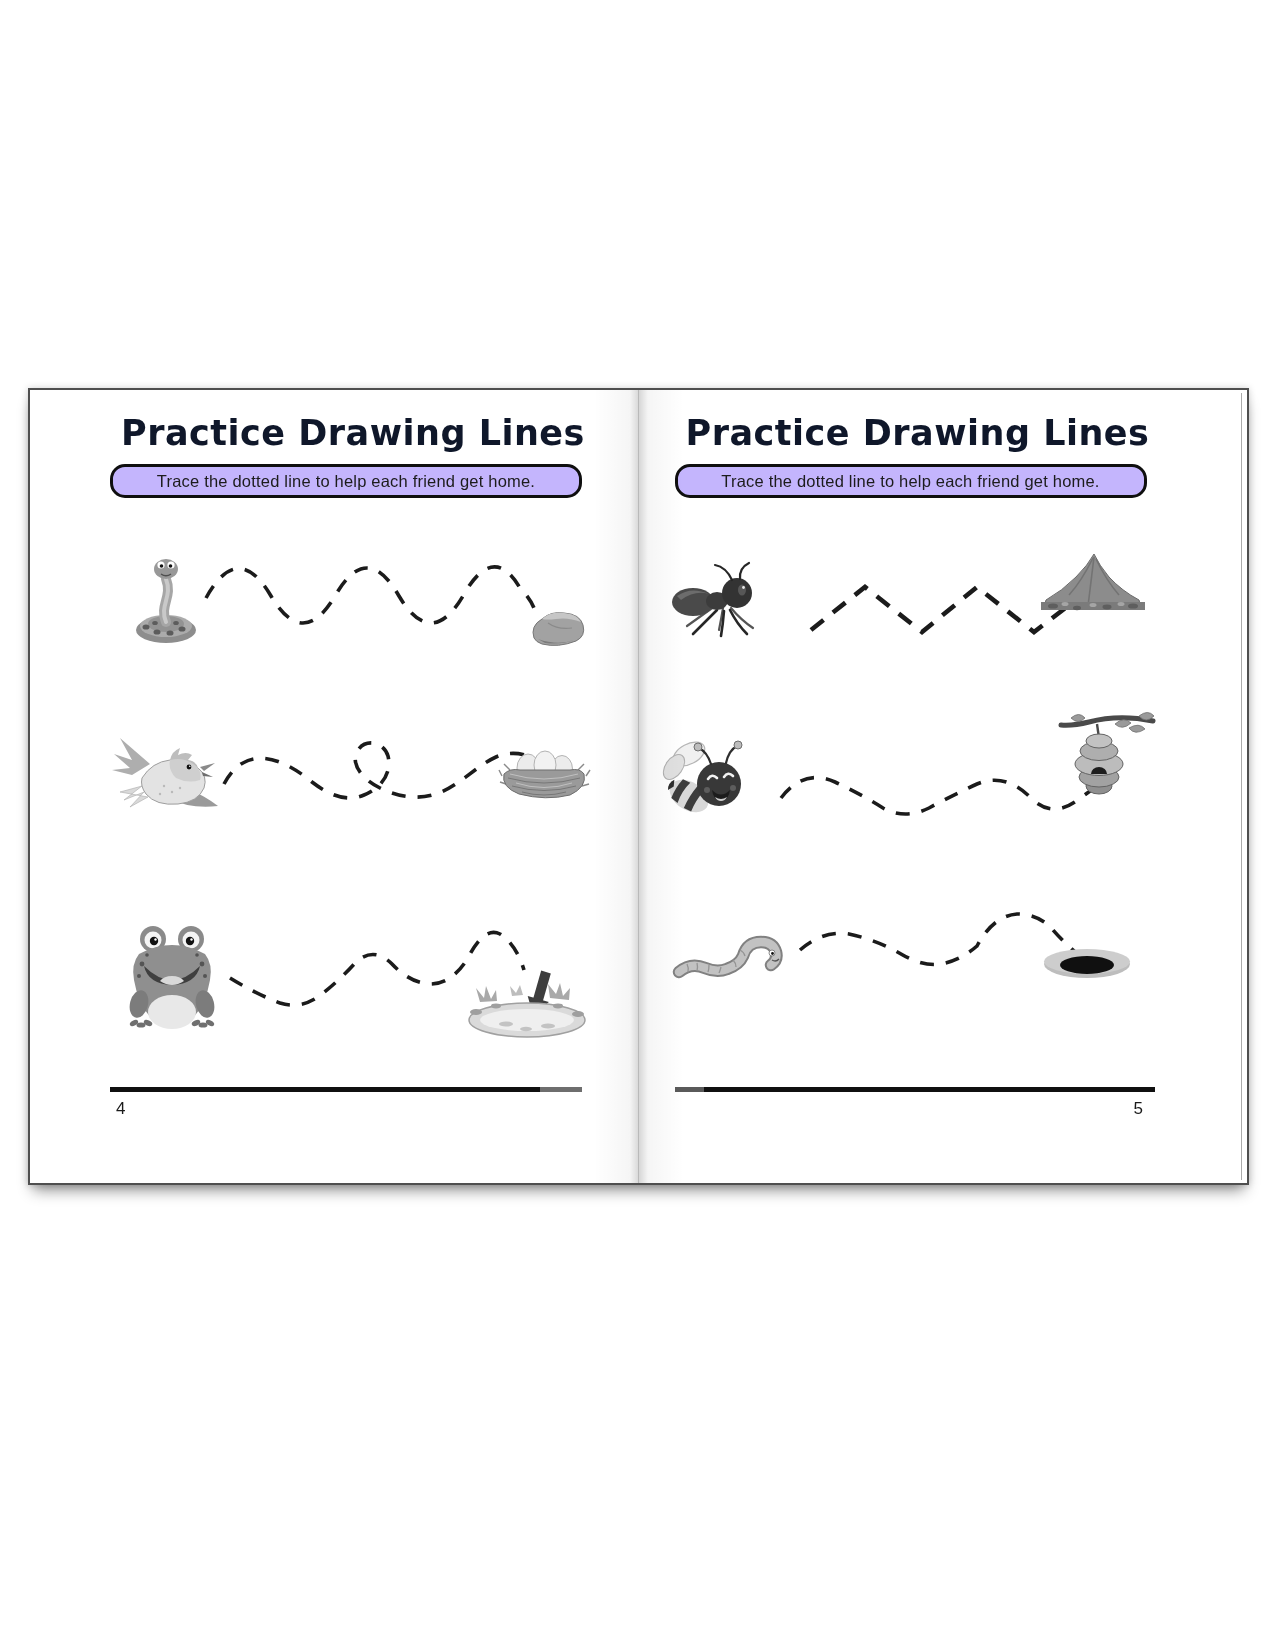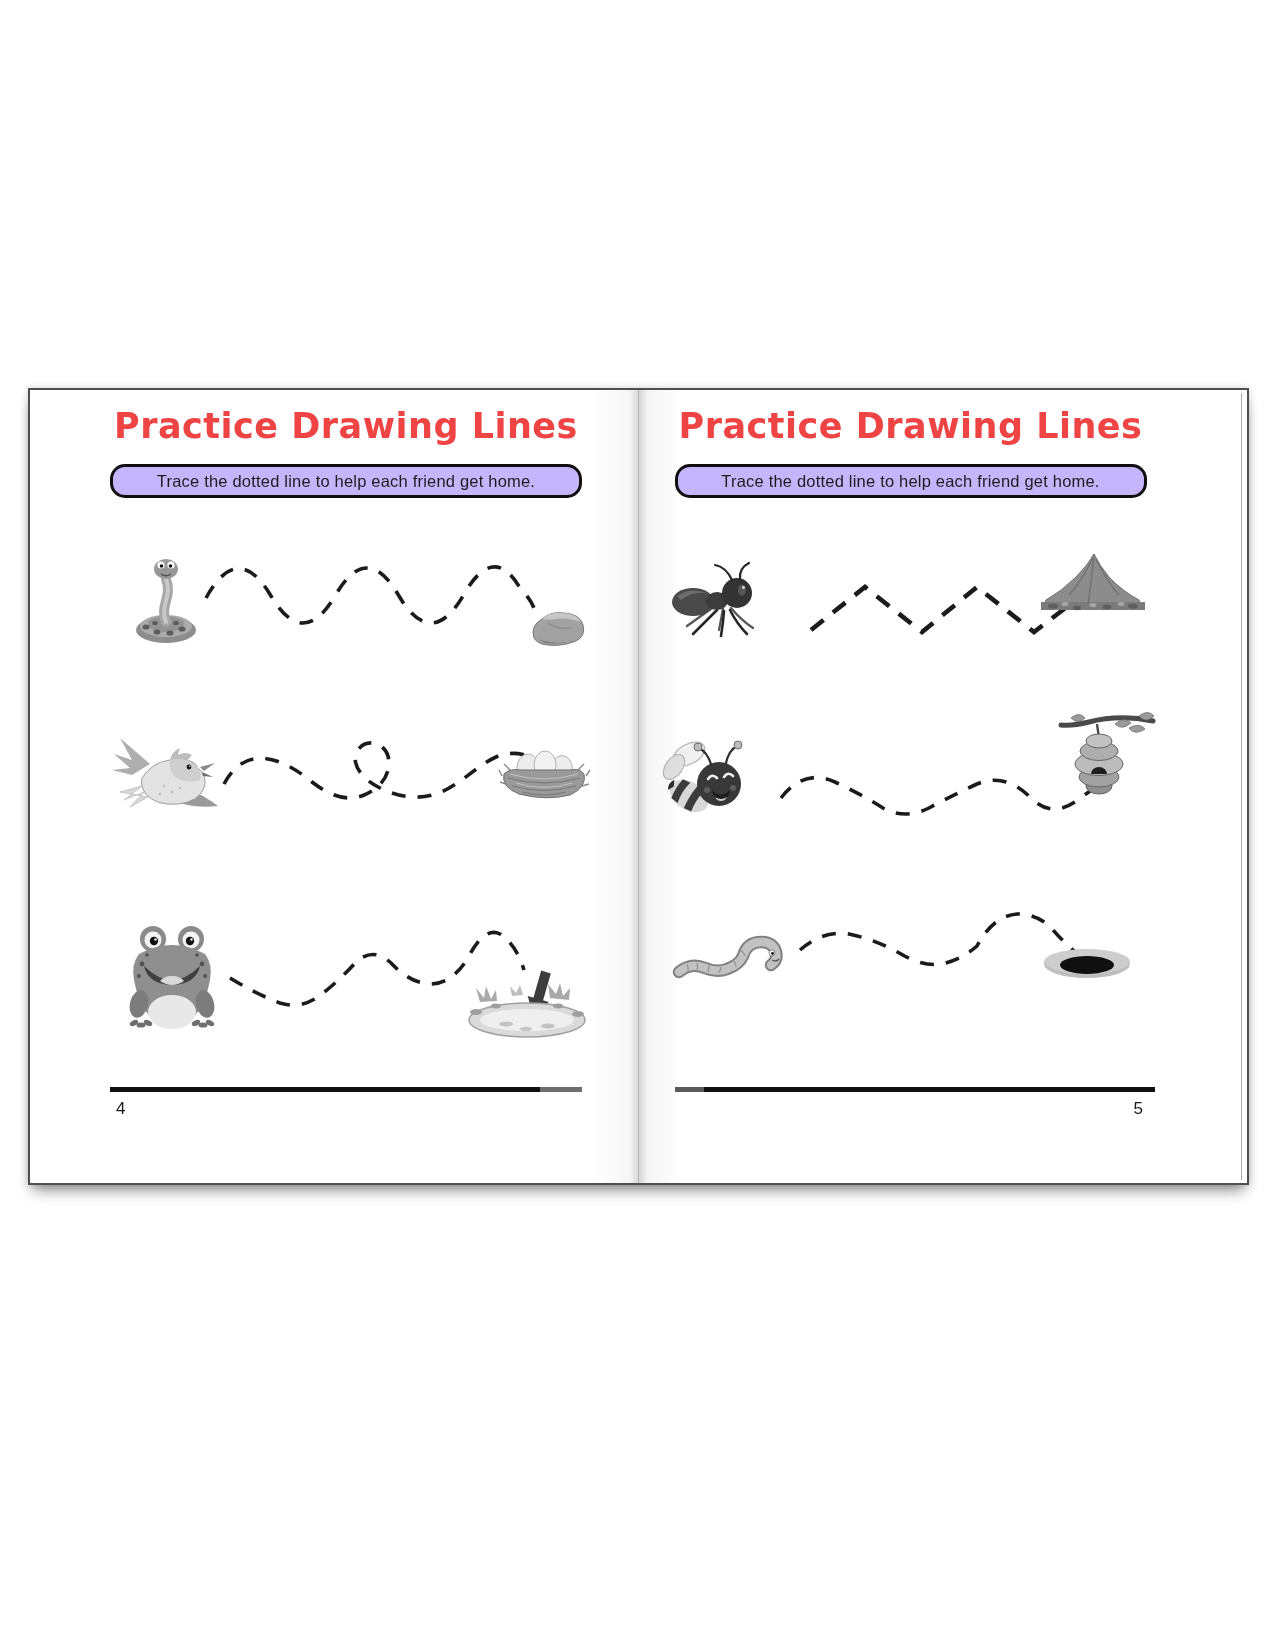--- a/index.html
+++ b/index.html
@@ -13,22 +13,22 @@
   }
   .book::before{
     content:'';position:absolute;left:50%;top:0;bottom:0;width:90px;transform:translateX(-50%);
     background:linear-gradient(90deg,rgba(0,0,0,0) 0%,rgba(0,0,0,.04) 40%,rgba(0,0,0,.16) 50%,rgba(0,0,0,.04) 60%,rgba(0,0,0,0) 100%);
     pointer-events:none;z-index:5;
   }
   .gutter{position:absolute;left:50%;top:0;bottom:0;width:1.5px;margin-left:-1px;background:#b9b9b9;z-index:6;}
   .stack-line{position:absolute;right:5px;top:3px;bottom:3px;width:1.5px;background:#aaaaaa;z-index:6;}
   .page{position:relative;width:50%;height:100%;box-sizing:border-box;}
   .title{
-    position:absolute;top:16px;margin:0;text-align:center;
-    font-family:"DejaVu Sans",sans-serif;font-weight:bold;font-size:35px;color:#ef4444;letter-spacing:.5px;
+    position:absolute;top:16px;margin:7px;text-align:center;
+    font-family:"DejaVu Sans",sans-serif;font-weight:bold;font-size:35px;color:#0f172a;letter-spacing:.5px;
   }
   .page-left  .title{left:80px;width:472px;}
   .page-right .title{left:36px;width:472px;}
   .instruction-box{
     position:absolute;top:74px;height:34px;border:3px solid #0f0f0f;border-radius:15px;
     display:flex;align-items:center;justify-content:center;box-sizing:border-box;background:#c4b5fd;
   }
   .page-left  .instruction-box{left:80px;width:472px;}
   .page-right .instruction-box{left:36px;width:472px;}
   .instruction-box span{font-size:16.5px;color:#1c1c1c;letter-spacing:.2px;}

